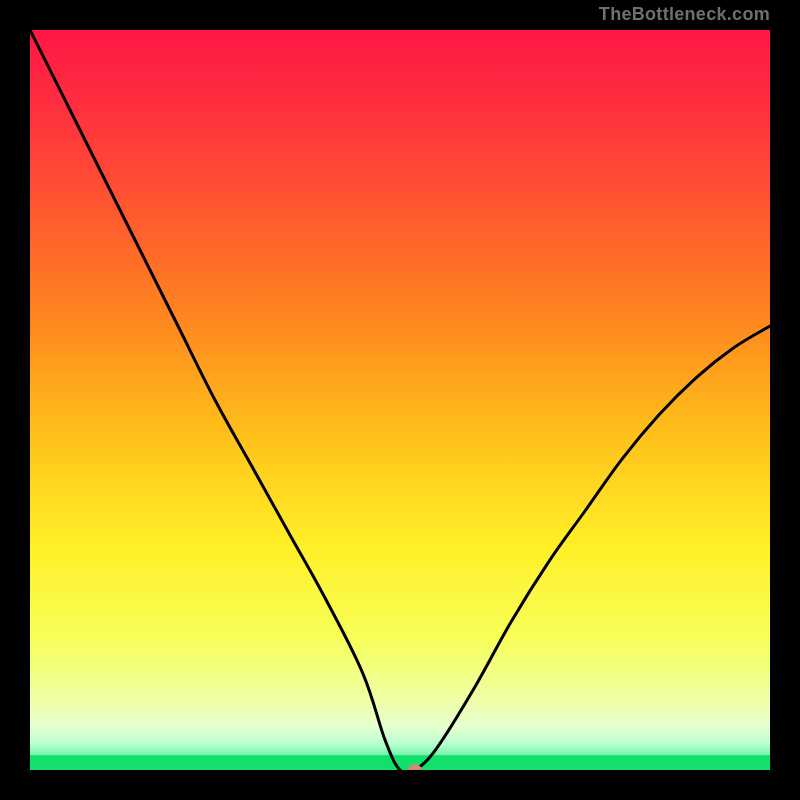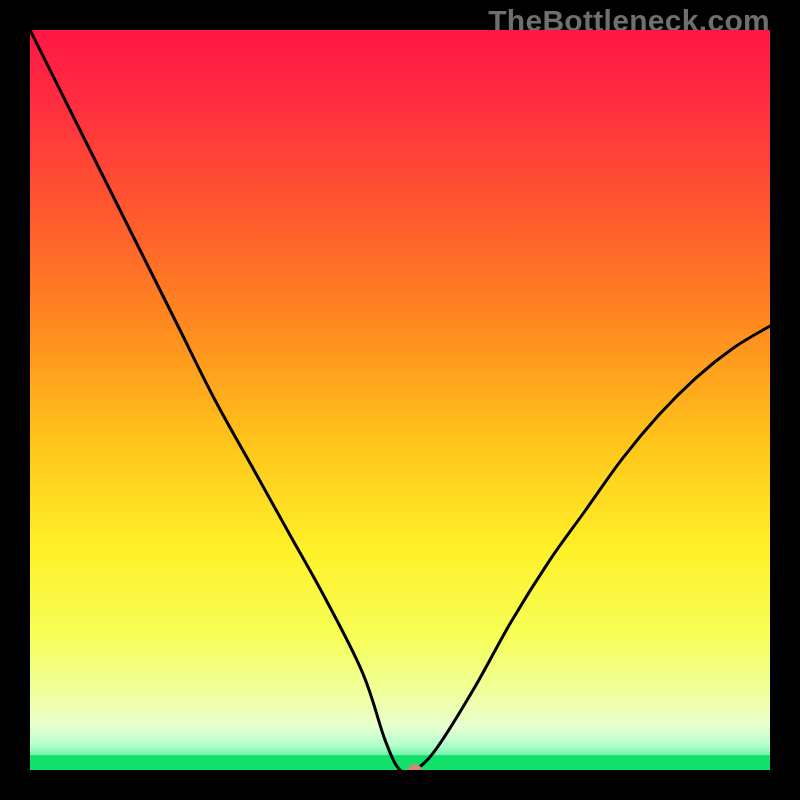--- a/index.html
+++ b/index.html
@@ -24,21 +24,21 @@
     left: 30px;
     top: 30px;
     width: 740px;
     height: 740px;
     overflow: hidden;
   }
   .watermark {
     position: absolute;
     top: 4px;
     right: 30px;
-    font-size: 30px;
+    font-size: 18px;
     font-weight: 600;
     color: #6f6f6f;
     letter-spacing: 0.3px;
     font-family: Arial, sans-serif;
   }
   svg { display: block; }
 </style>
 </head>
 <body>
 <div class="frame">

